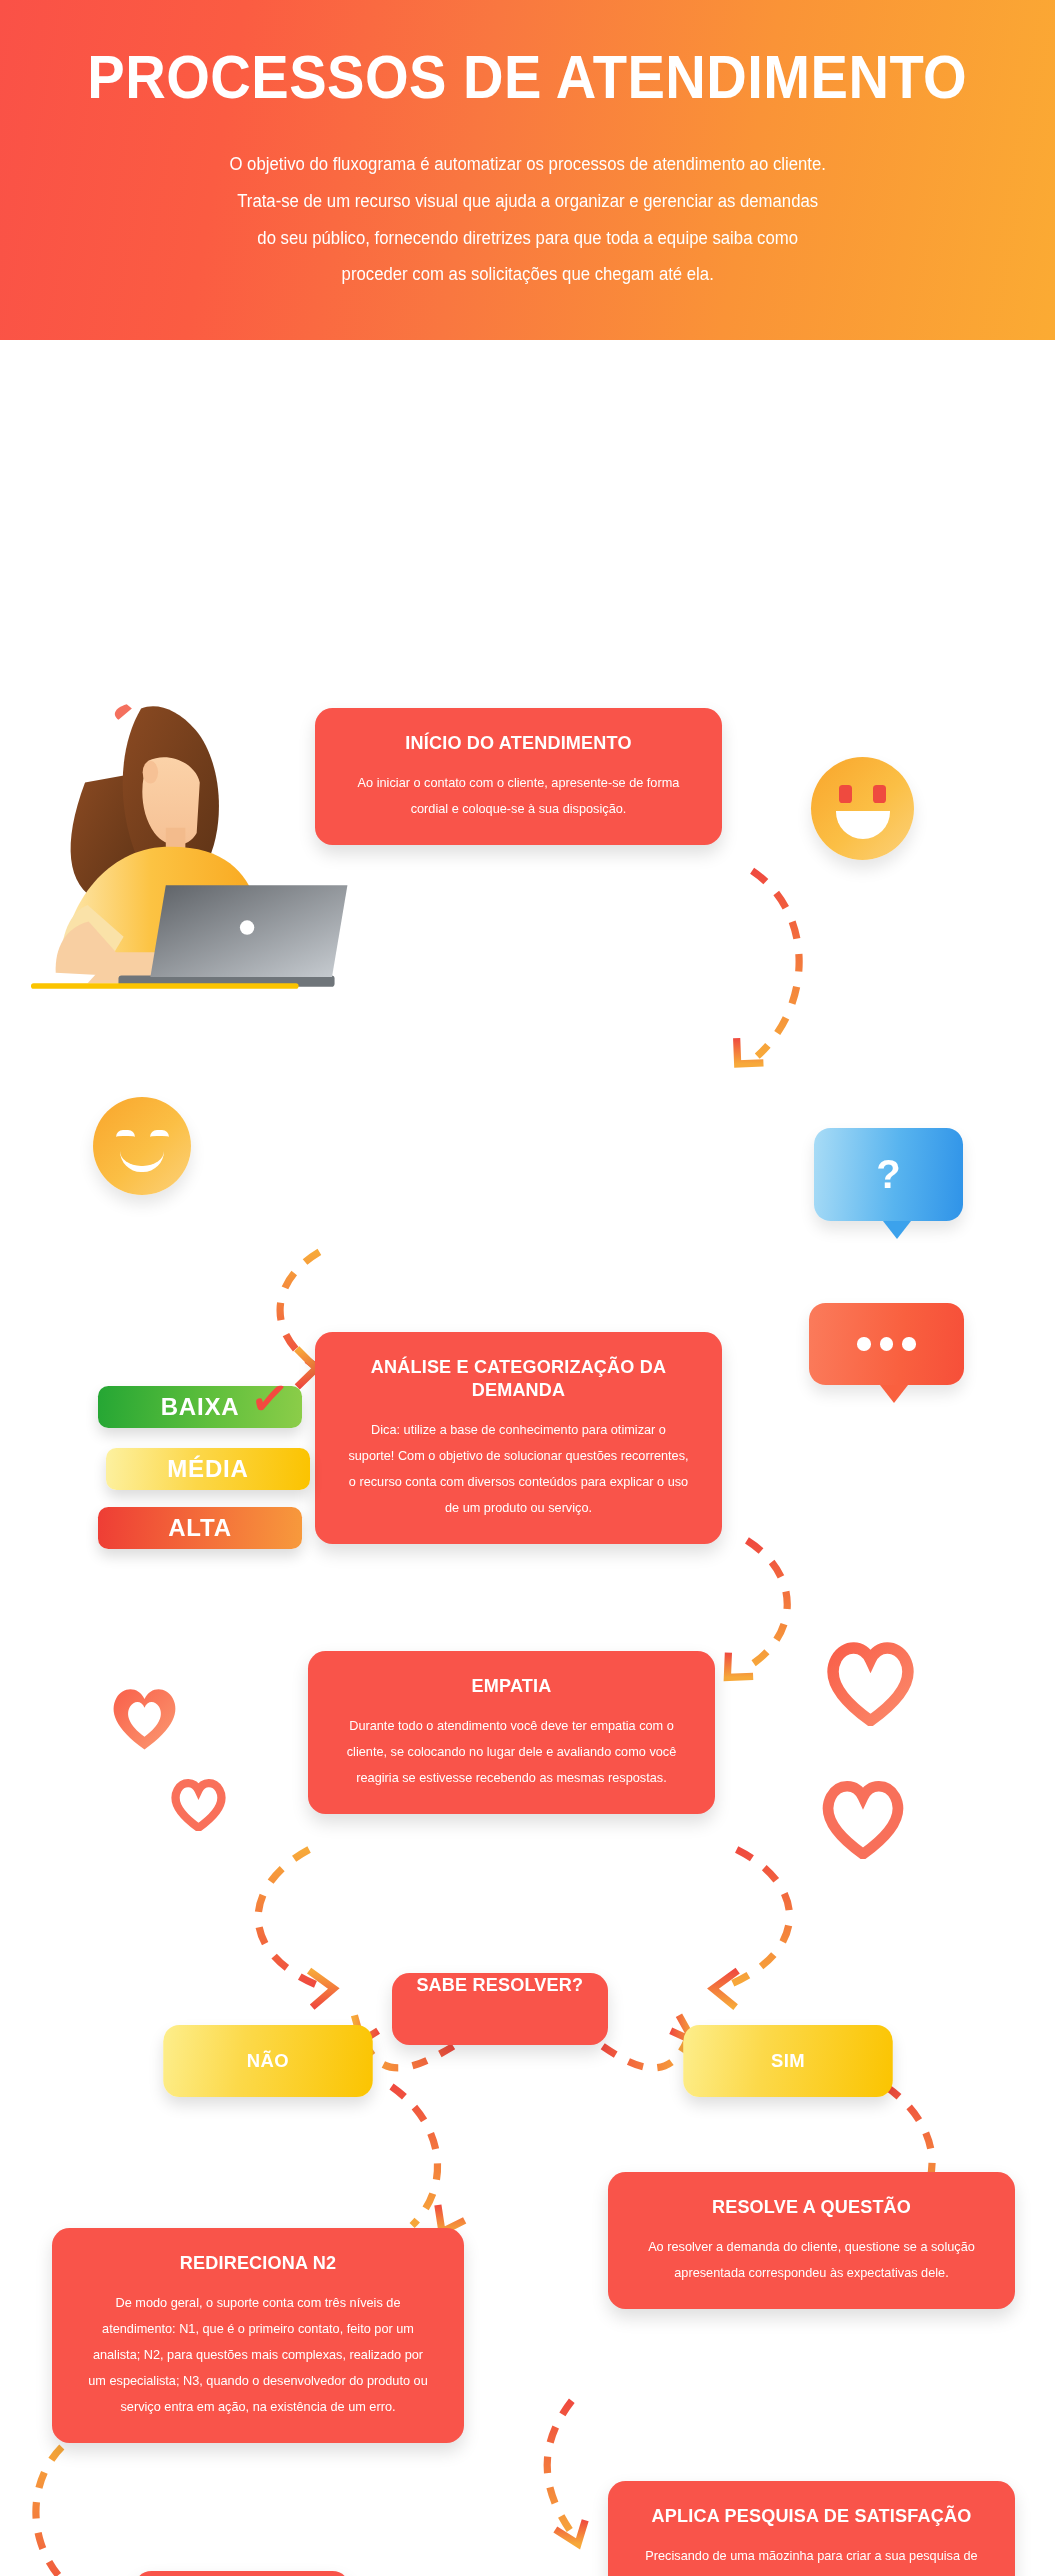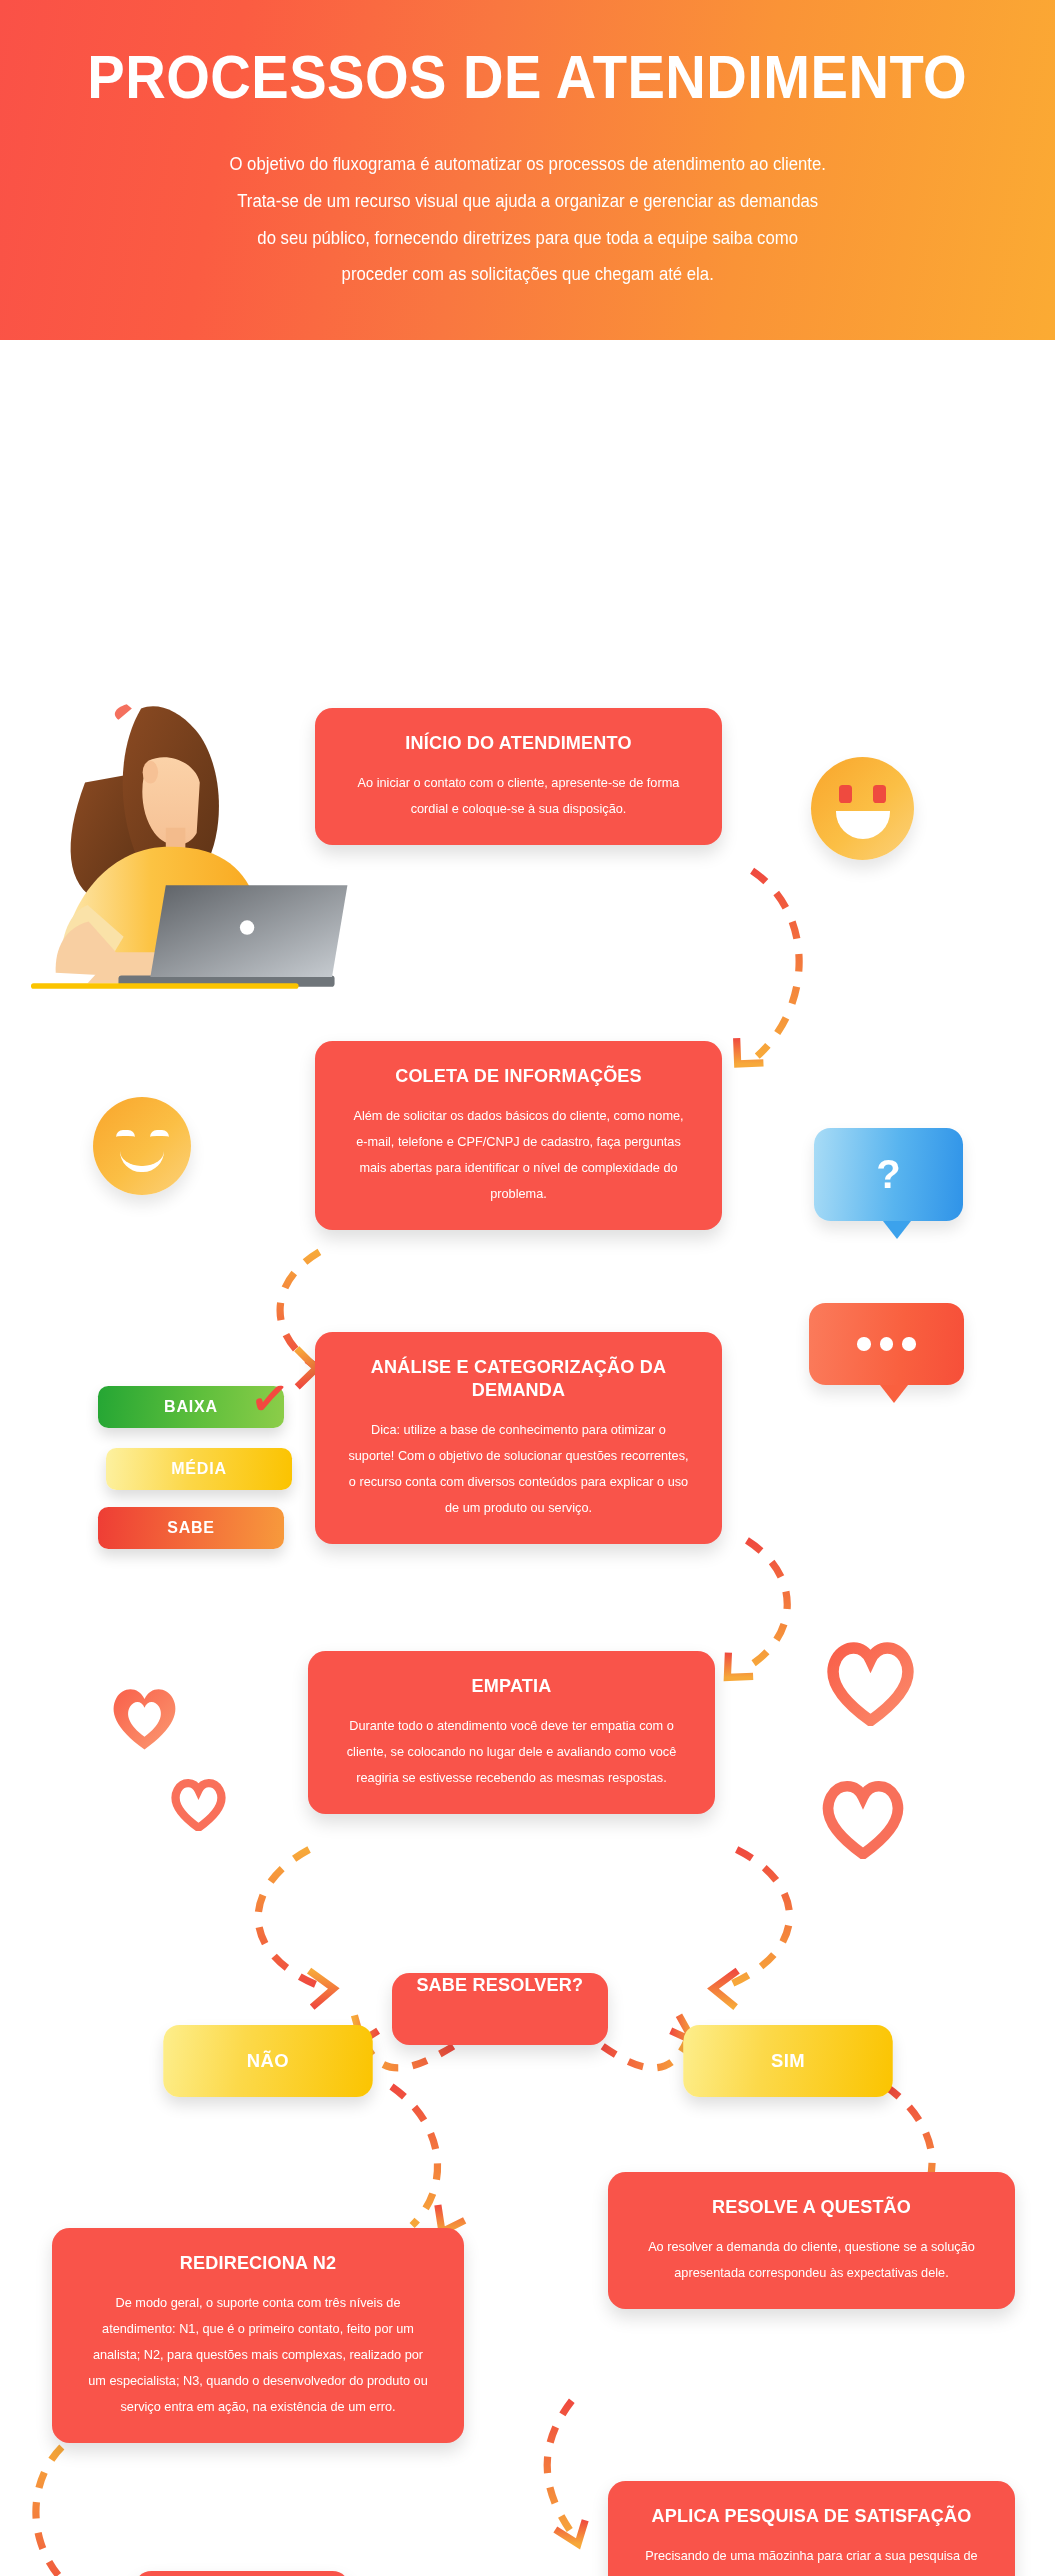--- a/index.html
+++ b/index.html
@@ -94,26 +94,26 @@
     font-size:19px;
     letter-spacing:0.5px;
     transform:scaleX(.97);
   }
 
   
   .chip{
     position:absolute;
     border-radius:10.3px;
     height:42px;
-    width:186px;
+    width:204px;
     display:flex;align-items:center;justify-content:center;
     color:#ffffff;
     font-family:"Liberation Sans Narrow","Liberation Sans",sans-serif;
     font-weight:bold;
-    font-size:16px;
+    font-size:24px;
     letter-spacing:0.8px;
     box-shadow:0 7.2px 13.4px rgba(0,0,0,.14);
   }
   .chip.baixa{background:linear-gradient(95deg,#25a634 0%,#5fbf3c 55%,#8ccd49 100%);}
   .chip.media{background:linear-gradient(95deg,#fdf1a0 0%,#fcd748 45%,#fbc300 100%);}
   .chip.alta {background:linear-gradient(95deg,#ee3d35 0%,#f4703a 55%,#f79a3c 100%);}
   .check-mark{
     position:absolute;
     font-size:47px;
     color:#f4493f;
@@ -338,39 +338,35 @@
     <svg width="88" height="82" viewBox="0 0 180 170">
       <path d="M90,160 C20,110 8,70 24,40 C40,12 76,12 90,42 C104,12 140,12 156,40 C172,70 160,110 90,160 Z" fill="none" stroke="#f8705a" stroke-width="22"></path>
     </svg>
   </div>
 
   <div class="card" style="left:315px;top:368px;width:407px;">
     <div class="ttl">INÍCIO DO ATENDIMENTO</div>
     <div class="body">Ao iniciar o contato com o cliente, apresente-se de forma cordial e coloque-se à sua disposição.</div>
   </div>
 
-  <div class="card" style="left:315px;top:701px;width:407px;">
-    <div class="ttl">COLETA DE INFORMAÇÕES</div>
-    <div class="body">Além de solicitar os dados básicos do cliente, como nome, e-mail, telefone e CPF/CNPJ de cadastro, faça perguntas mais abertas para identificar o nível de complexidade do problema.</div>
-  </div>
 
   <div class="card" style="left:315px;top:992px;width:407px;">
     <div class="ttl">ANÁLISE E CATEGORIZAÇÃO DA DEMANDA</div>
     <div class="body">Dica: utilize a base de conhecimento para otimizar o suporte! Com o objetivo de solucionar questões recorrentes, o recurso conta com diversos conteúdos para explicar o uso de um produto ou serviço.</div>
   </div>
 
   <div class="chip baixa" style="left:98px;top:1046px;">
     <span>BAIXA</span>
   </div>
   <span class="check-mark" style="left:250px;top:1035px;">✓</span>
   <div class="chip media" style="left:106px;top:1108px;">
     <span>MÉDIA</span>
   </div>
   <div class="chip alta" style="left:98px;top:1167px;">
-    <span>SABE</span>
+    <span>ALTA</span>
   </div>
 
   <div class="card" style="left:308px;top:1311px;width:407px;">
     <div class="ttl">EMPATIA</div>
     <div class="body">Durante todo o atendimento você deve ter empatia com o cliente, se colocando no lugar dele e avaliando como você reagiria se estivesse recebendo as mesmas respostas.</div>
   </div>
 
   <div class="card nobody compact" style="left:392px;top:1633px;width:216px;height:72px;padding:0 15.5px;">
     <div class="ttl">SABE RESOLVER?</div>
   </div>

